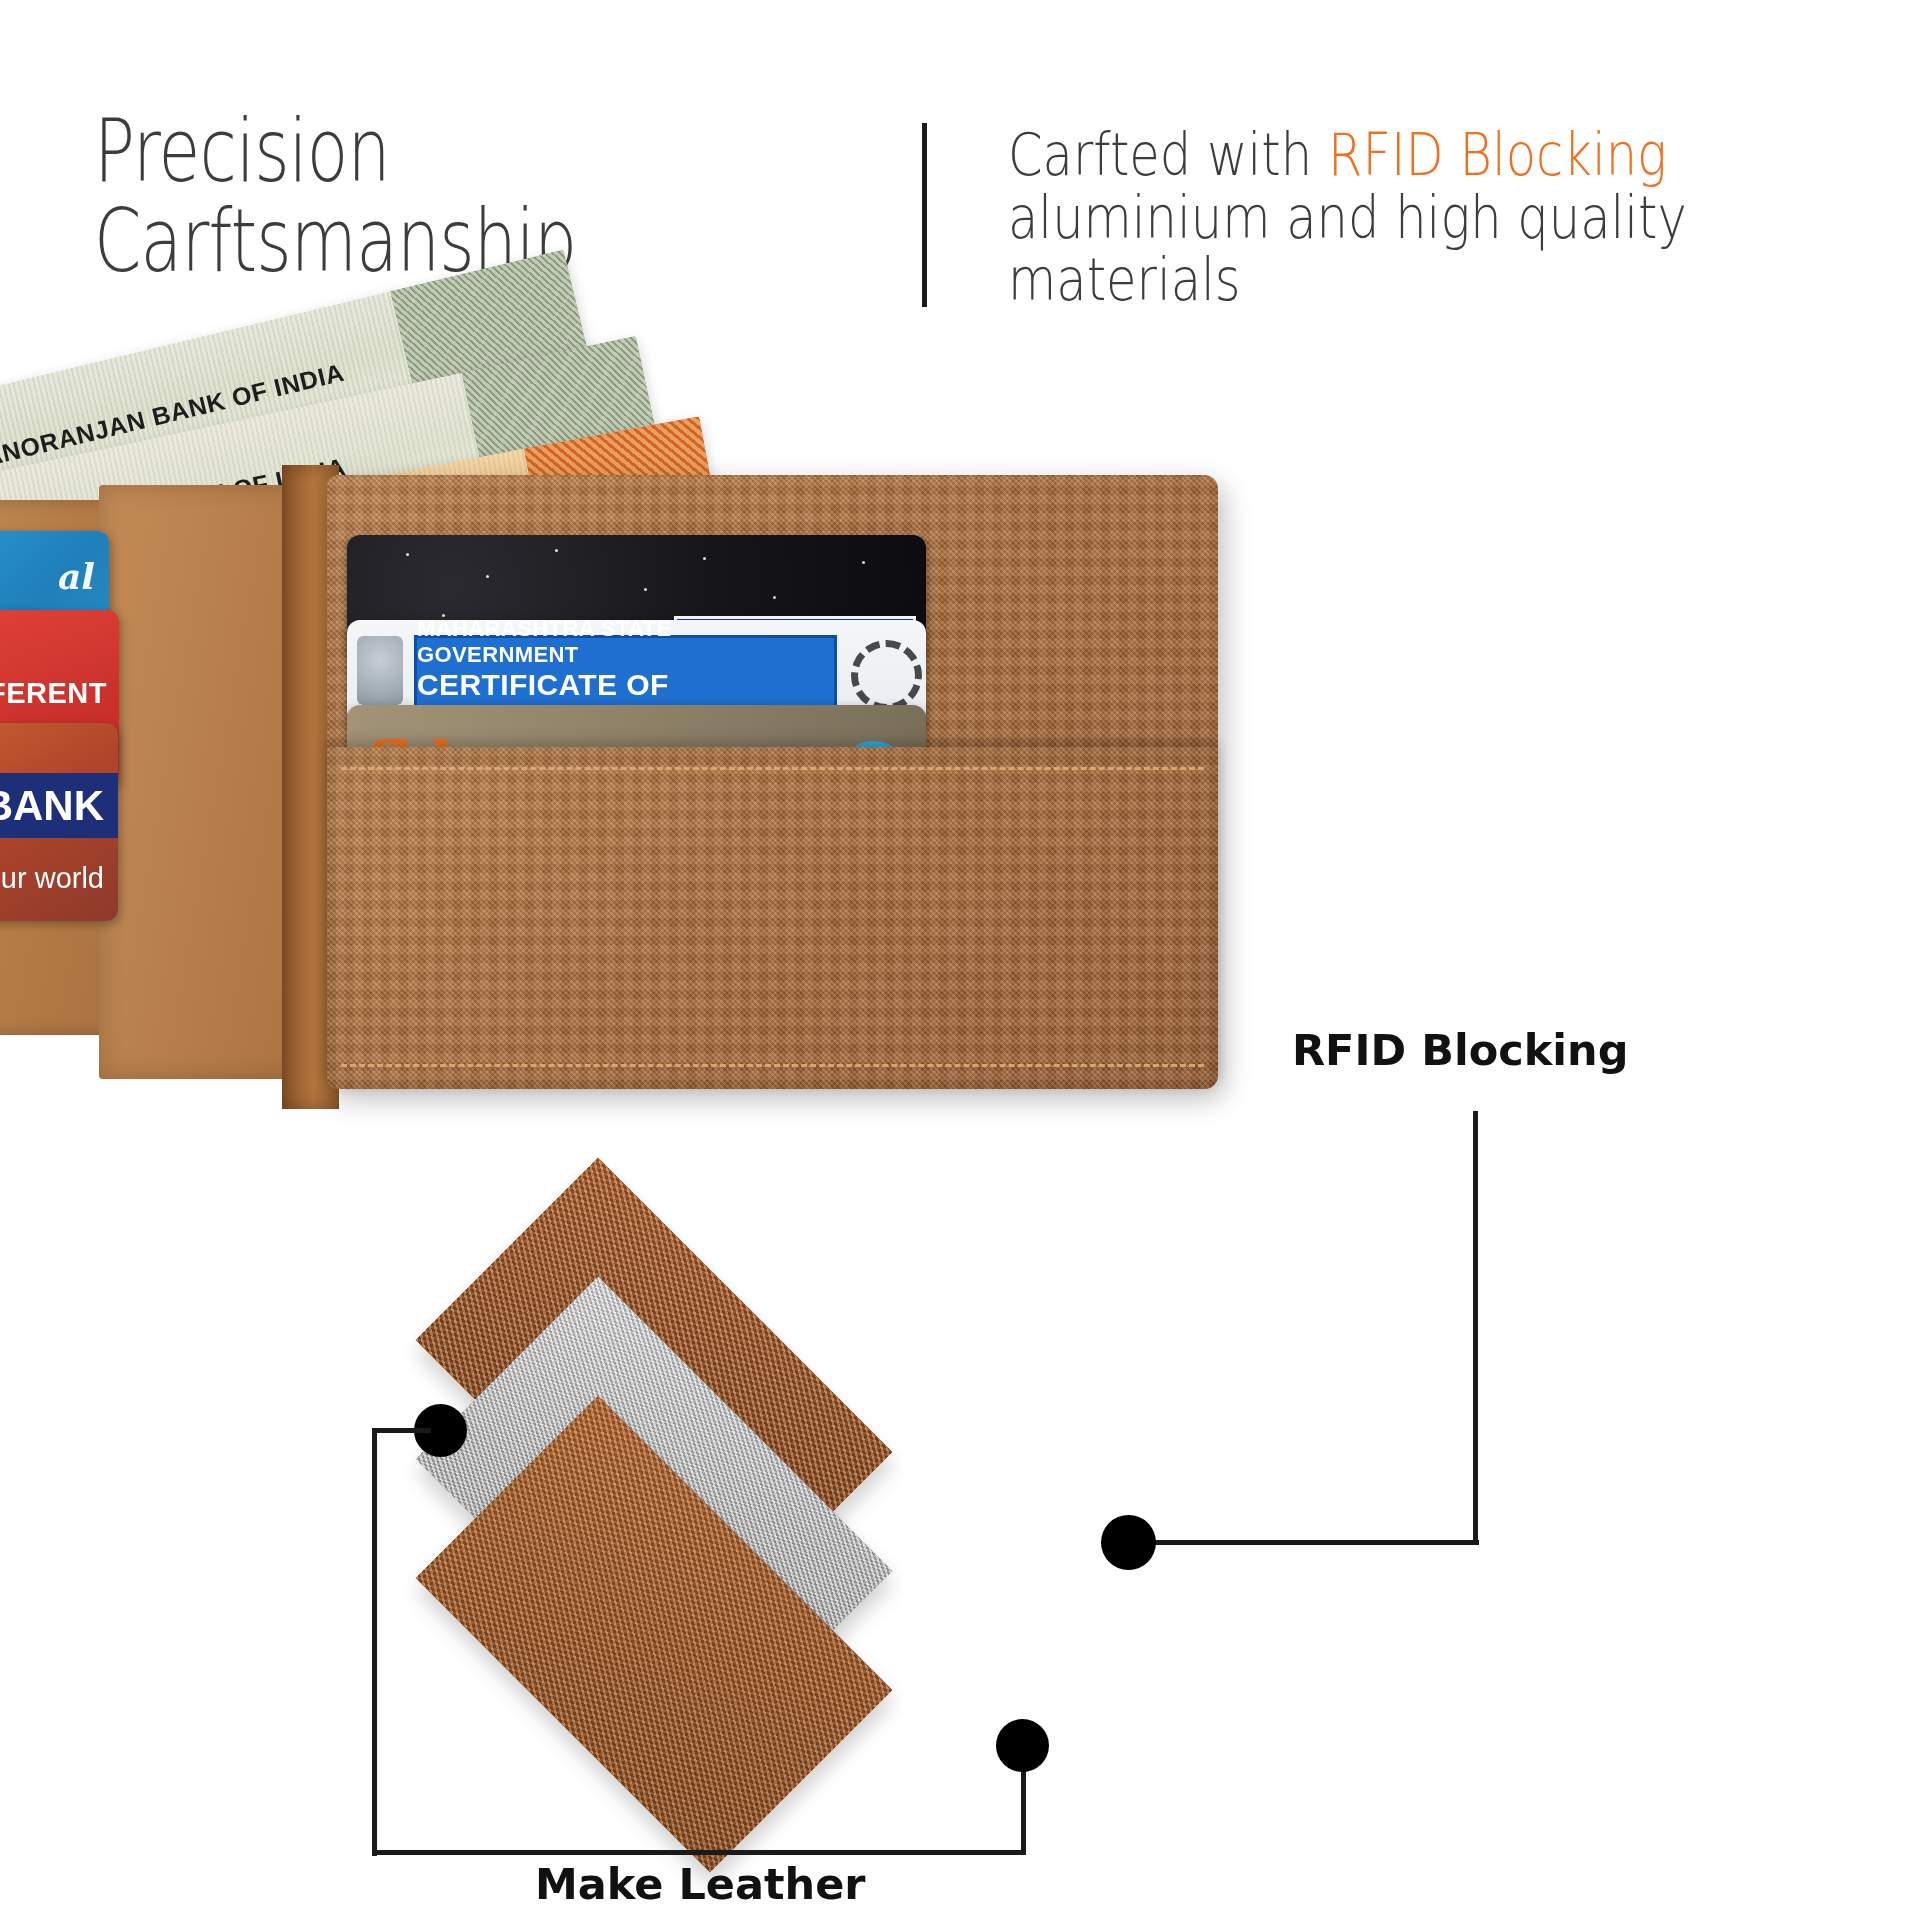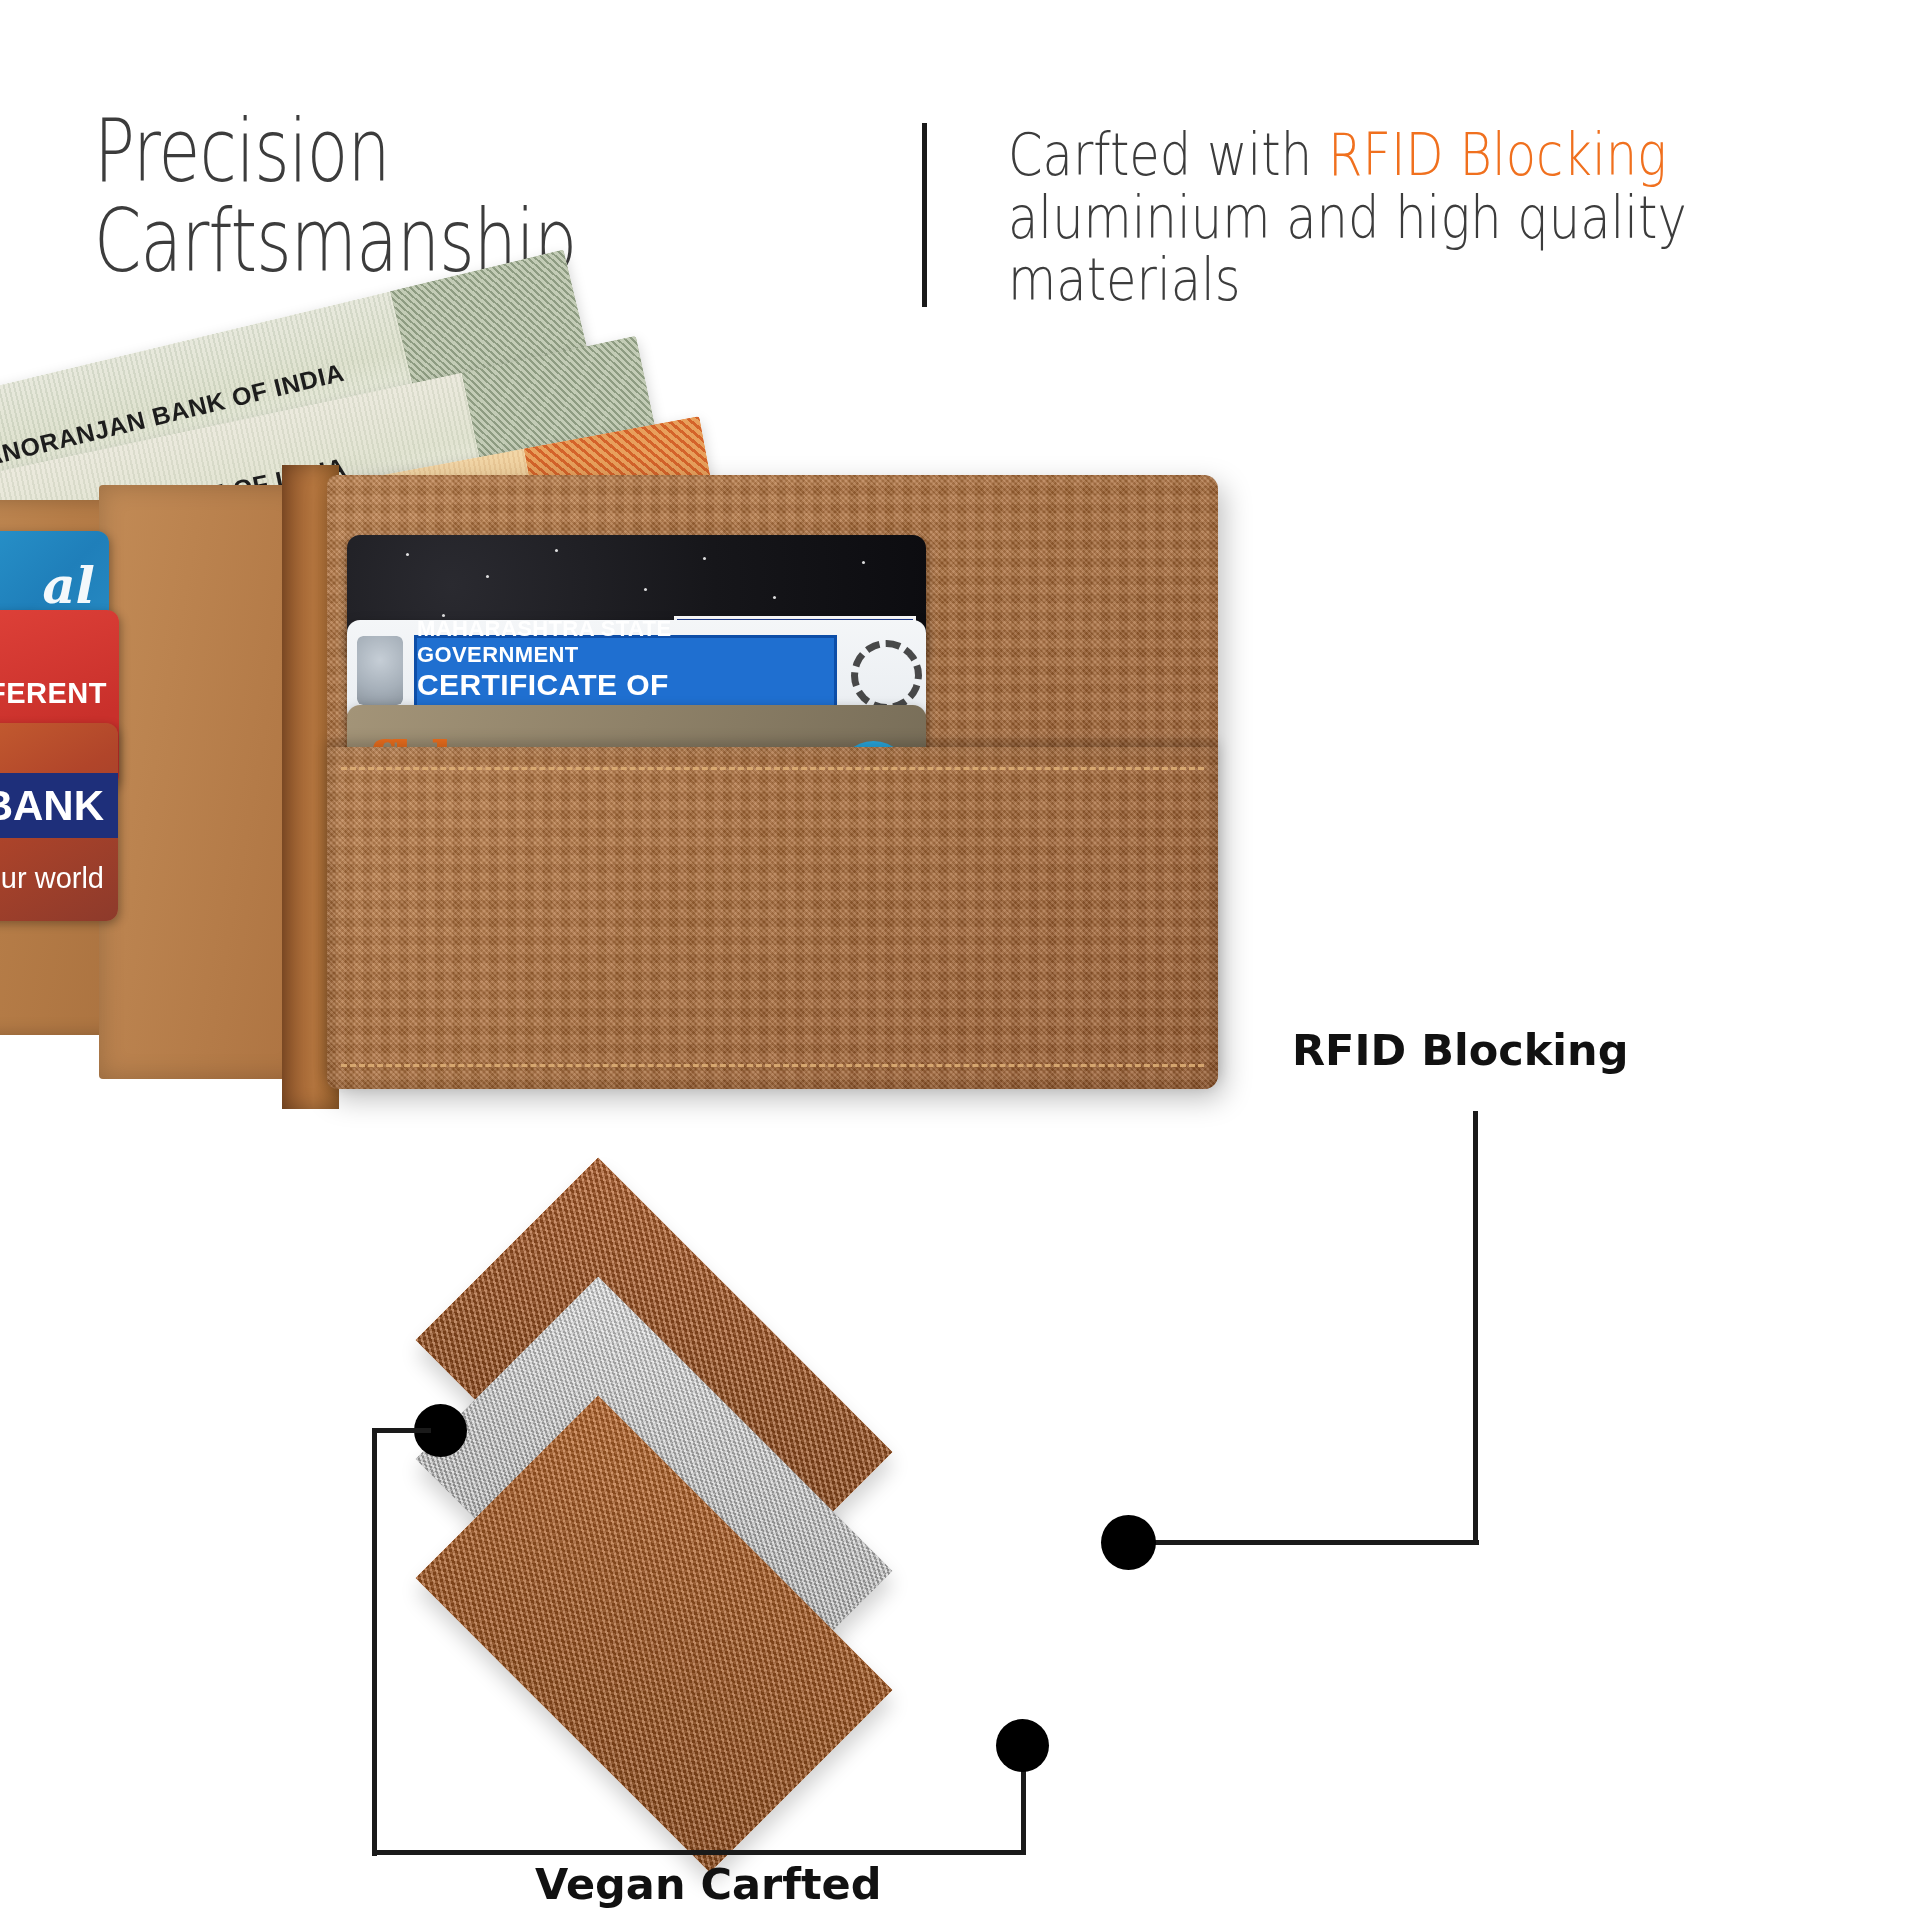--- a/index.html
+++ b/index.html
@@ -105,21 +105,21 @@
     box-shadow:0 -5px 14px rgba(0,0,0,.22), inset 0 0 28px rgba(0,0,0,.12);}
   .stitch{position:absolute;border:0;border-top:3px dashed #e0b177;opacity:.85;}
 
   
   .lcard{position:absolute;border-radius:12px;box-shadow:2px 3px 10px rgba(0,0,0,.3);
          overflow:hidden;}
   #lcard-blue{left:-119px;top:234px;width:228px;height:149px;
       background:linear-gradient(135deg,#2e9fd4,#1f7fba 60%,#2b8fc6);}
   #lcard-blue .script{position:absolute;right:14px;top:24px;
       font-family:"DejaVu Serif",serif;font-style:italic;font-weight:700;
-      font-size:51px;color:#ffffff;opacity:.95;}
+      font-size:36px;color:#ffffff;opacity:.95;}
   #lcard-red{left:-129px;top:313px;width:248px;height:178px;
       background:linear-gradient(160deg,#e3453c,#c9302b 70%);}
   #lcard-red .txt{position:absolute;right:12px;top:67px;white-space:nowrap;
       font-family:"Liberation Sans",sans-serif;font-weight:700;font-size:29px;
       color:#ffffff;letter-spacing:0.5px;}
   #lcard-bank{left:-139px;top:426px;width:257px;height:198px;
       background:linear-gradient(150deg,#cf6a33,#b1452a 50%,#8d3a2b);}
   #lcard-bank .strip{position:absolute;left:0;top:50px;width:100%;height:65px;
       background:#1e2f7a;}
   #lcard-bank .bank{position:absolute;right:14px;top:59px;white-space:nowrap;
@@ -374,20 +374,20 @@
   <div class="layer top"></div>
   <div class="layer mid"></div>
   <div class="layer bot"></div>
 </div>
 
 <div id="label-rfid">RFID Blocking</div>
 <div class="cline" style="left:1473px;top:1111px;width:5px;height:434px;"></div>
 <div class="cline" style="left:1137px;top:1540px;width:342px;height:5px;"></div>
 <div class="cdot" style="left:1101px;top:1515px;width:55px;height:55px;"></div>
 
-<div id="label-vegan">Vegan Carfted</div>
+<div id="label-vegan">Make Leather</div>
 <div class="cdot" style="left:414px;top:1404px;width:53px;height:53px;"></div>
 <div class="cline" style="left:372px;top:1428px;width:59px;height:5px;"></div>
 <div class="cline" style="left:372px;top:1428px;width:5px;height:428px;"></div>
 <div class="cline" style="left:372px;top:1850px;width:653px;height:5px;"></div>
 <div class="cline" style="left:1021px;top:1744px;width:5px;height:111px;"></div>
 <div class="cdot" style="left:996px;top:1719px;width:53px;height:53px;"></div>
 
 
 </body></html>

